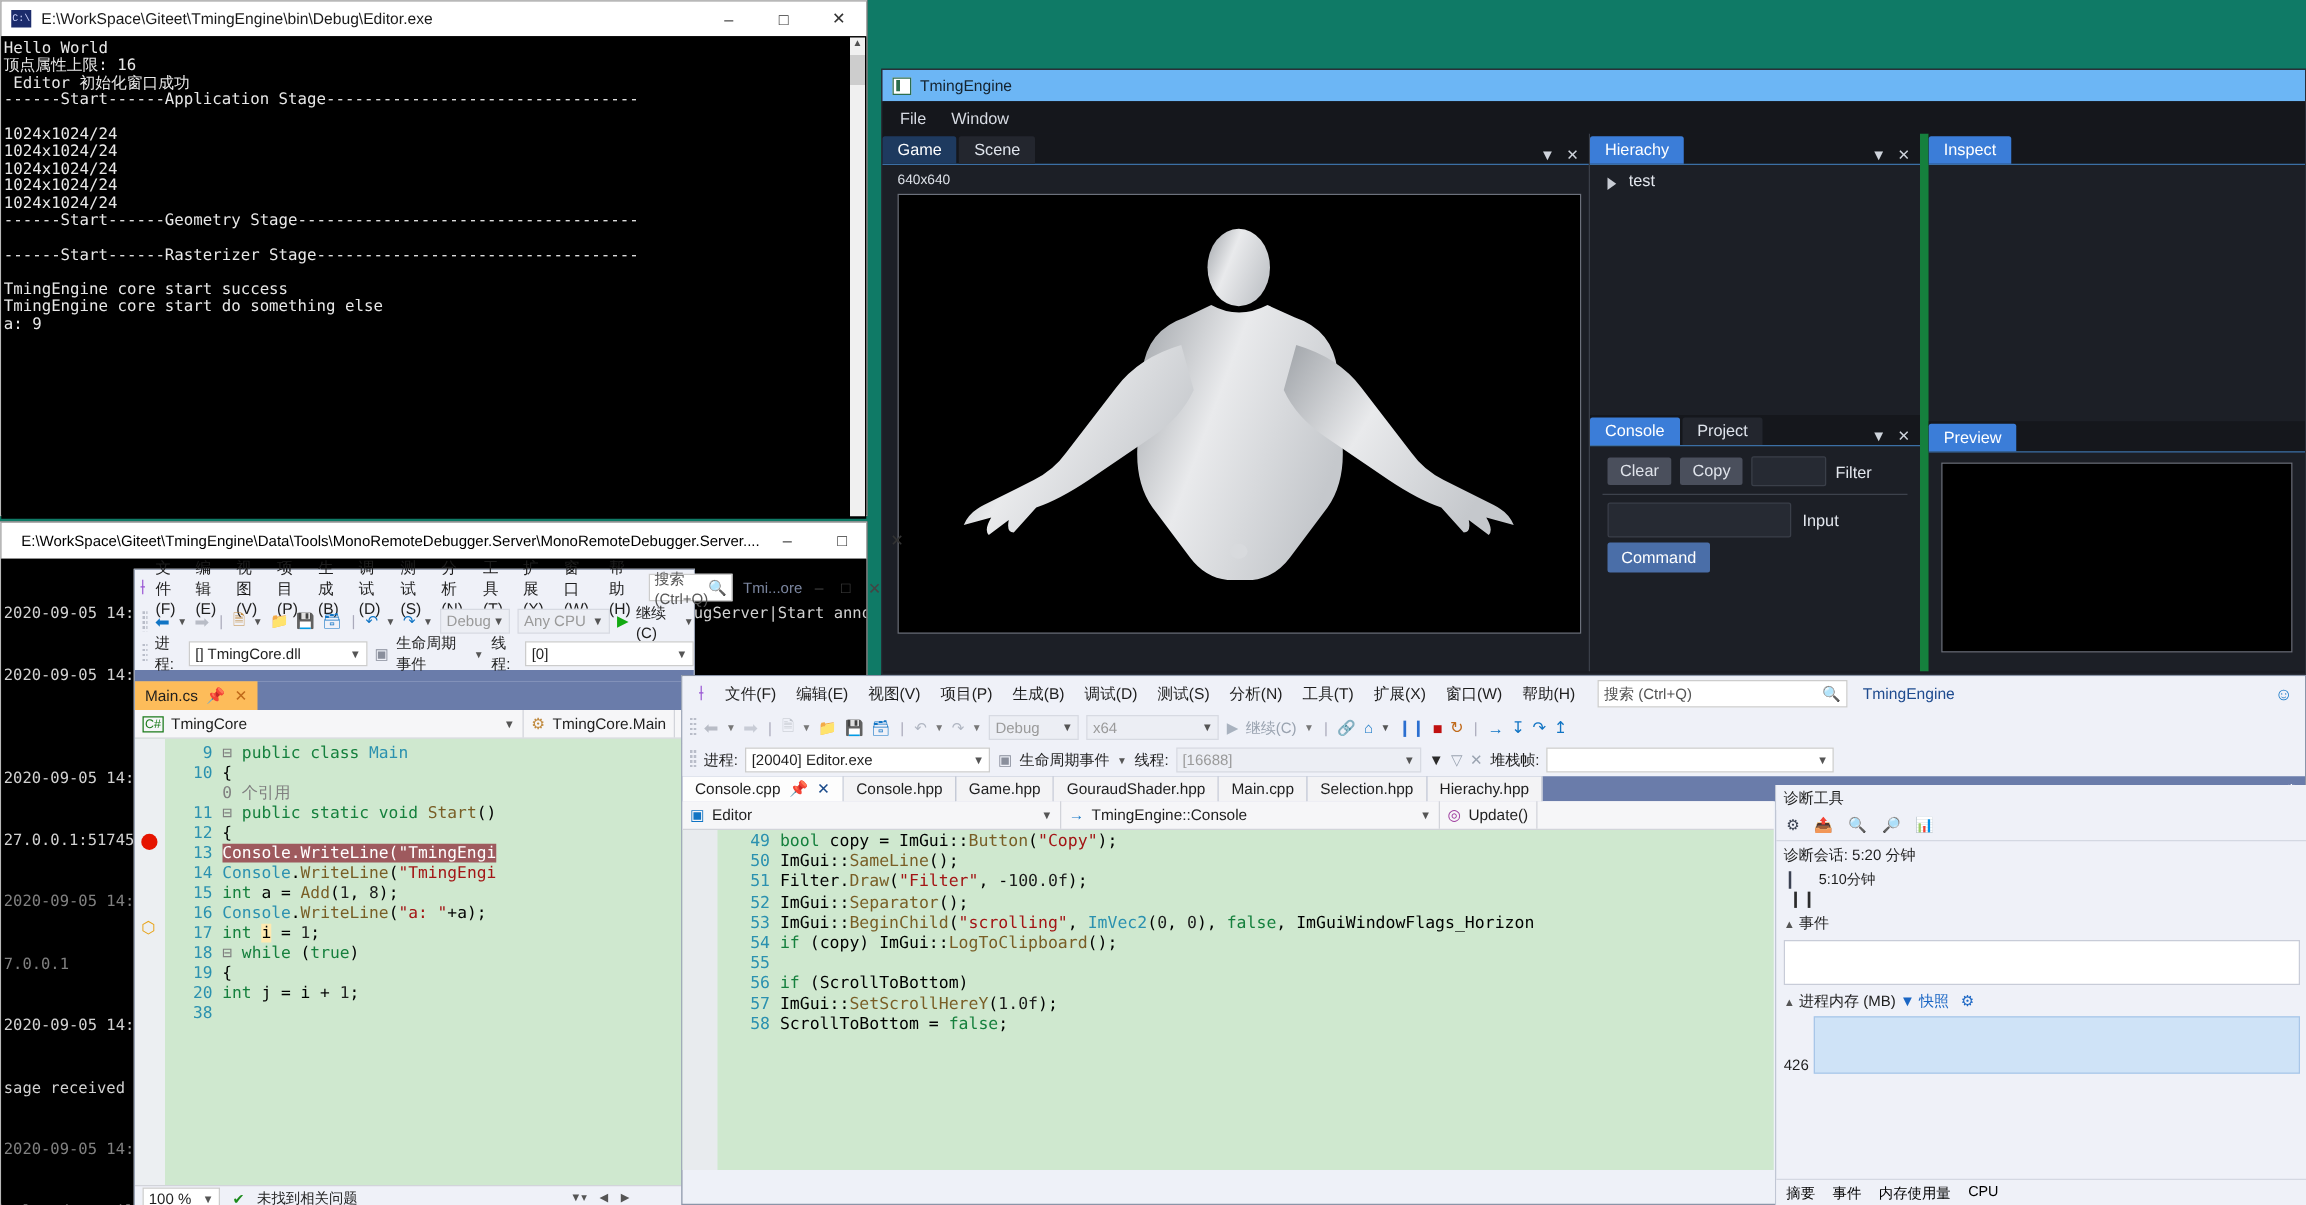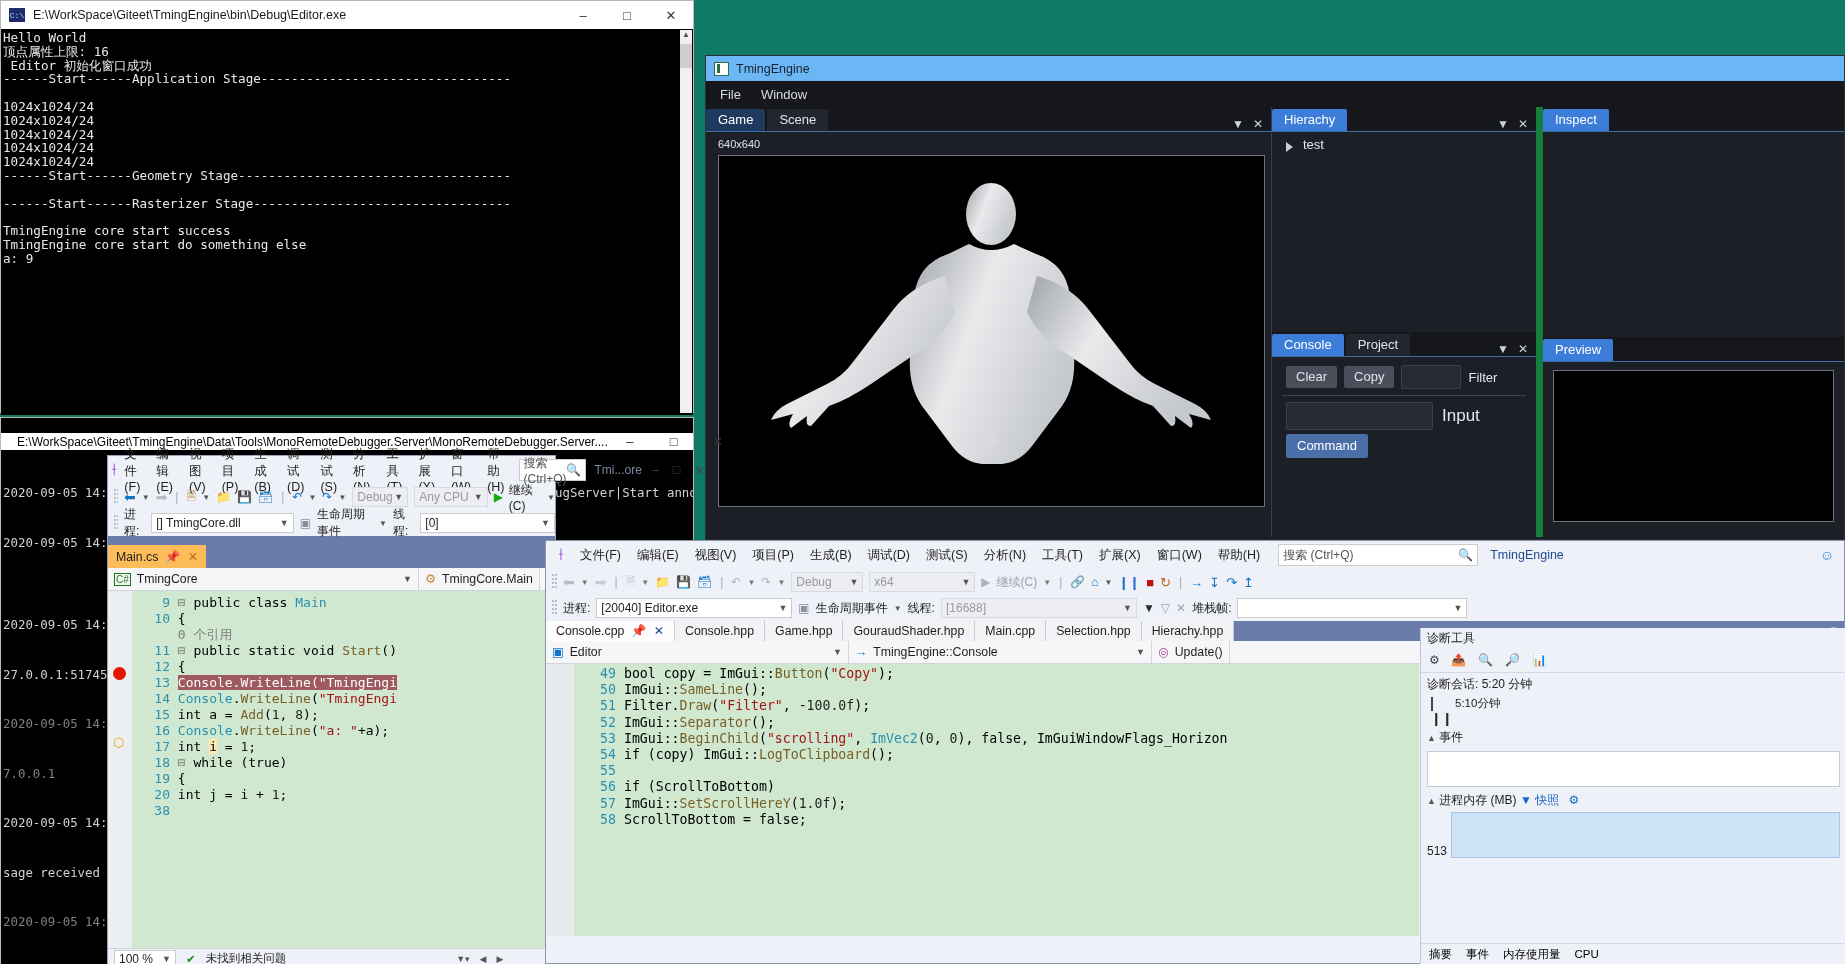--- a/index.html
+++ b/index.html
@@ -49,42 +49,42 @@
   .hier .row{display:flex;align-items:flex-end;gap:10px;padding:5px 0 0 14px;color:#e3e7ee;font-size:13px;}
   .tri{width:0;height:0;border-left:7px solid #c8ccd4;border-top:5px solid transparent;border-bottom:5px solid transparent;}
   .insp{flex:1;background:#1c1f26;}
   .btn{background:#4a4f5c;color:#dfe3ea;font-size:13px;padding:3px 10px 4px;border-radius:2px;}
   .inputbox{background:#262a33;border:1px solid #3a3f49;height:22px;border-radius:2px;}
   .cmdbtn{background:#4a6ea8;color:#fff;font-size:13px;padding:4px 11px 5px;border-radius:2px;}
   .sep{height:1px;background:#3d424c;margin:6px 10px;}
 
   
   #mono{left:0;top:417px;width:694px;height:547px;background:#000;border:1px solid #b8b8b8;}
-  #mono .titlebar{height:17px;background:#fff;display:flex;align-items:center;padding-left:8px;margin-top:15px;}
+  #mono .titlebar{height:29px;background:#fff;display:flex;align-items:center;padding-left:8px;}
   #mono .body{background:#000;color:#d2d2d2;font-family:"DejaVu Sans Mono","Liberation Mono",monospace;
       font-size:12.4px;line-height:16.5px;white-space:pre;padding:2px;overflow:hidden;height:515px;}
   #mono .body .dim{color:#808080;}
 
   
   #vs1{left:107px;top:455px;width:449px;height:509px;background:#eef1f8;border:1px solid #9aa3b5;}
   .vs-menubar{height:28px;background:#eff1f8;display:flex;align-items:center;gap:0;padding-left:4px;font-size:12.5px;color:#1e1e1e;}
   .vs-menubar .mi{padding:4px 8px;}
   .vslogo{width:22px;height:20px;display:flex;align-items:center;justify-content:center;color:#9a57d4;font-size:17px;}
   .vs-toolbar{height:26px;background:#eff1f8;display:flex;align-items:center;gap:6px;padding-left:6px;font-size:12px;color:#1e1e1e;}
   .vs-toolbar2{height:26px;background:#eff1f8;display:flex;align-items:center;gap:6px;padding-left:6px;font-size:12px;color:#1e1e1e;}
   .combo{background:#fff;border:1px solid #ccc;height:18px;display:flex;align-items:center;padding:0 4px;font-size:12px;color:#1e1e1e;}
   .combo .caret{margin-left:auto;color:#555;font-size:9px;}
   .combo.dis{background:#eceef4;color:#9a9a9a;border-color:#d7dae2;}
   .vs-tabrow{height:23px;background:#6a7caa;display:flex;align-items:stretch;}
   .vs-tab{background:#fdbc5a;color:#1e1e1e;font-size:12.3px;display:flex;align-items:center;gap:7px;padding:0 8px;}
   .navbar{height:22px;background:#f6f6f8;display:flex;align-items:center;border-bottom:1px solid #d2d4da;font-size:12.3px;color:#1e1e1e;}
   .navbar .nb{display:flex;align-items:center;gap:6px;padding:0 6px;border-right:1px solid #d2d4da;height:100%;}
   .code{background:#cfe8cf;font-family:"DejaVu Sans Mono","Liberation Mono",monospace;font-size:13px;line-height:16px;position:relative;}
   .ln{color:#2b91af;display:inline-block;width:36px;text-align:right;}
-  .kw{color:#000000;}.ty{color:#2b91af;}.st{color:#a31515;}.num{color:#1e1e1e;}
+  .kw{color:#15803d;}.ty{color:#2b91af;}.st{color:#a31515;}.num{color:#1e1e1e;}
   .cm{color:#808080;}.hl{background:#9e5a5e;color:#fff;}
   .statusbar{height:19px;background:#eff1f8;display:flex;align-items:center;gap:10px;font-size:11.5px;color:#1e1e1e;padding-left:6px;border-top:1px solid #d2d4da;}
 
   
   #vs2{left:545px;top:540px;width:1300px;height:424px;background:#eef1f8;border:1px solid #8b95a8;}
   #vs2 .vs-tabrow{background:#6a7caa;}
   .cpptab{background:#f3f3f5;color:#1e1e1e;font-size:12.3px;display:flex;align-items:center;gap:7px;padding:0 10px;border-right:1px solid #c5cad6;}
   .cpptab.act{background:#fdfdfd;}
   .code2{background:#cfe8cf;font-family:"DejaVu Sans Mono","Liberation Mono",monospace;font-size:13.2px;line-height:16.2px;}
   .ln2{color:#2b91af;display:inline-block;width:40px;text-align:right;}
@@ -207,21 +207,21 @@
         <div class="panel-underline"></div>
         <div style="display:flex;align-items:center;gap:7px;padding:8px 0 0 14px">
           <span class="btn">Clear</span>
           <span class="btn">Copy</span>
           <span class="inputbox" style="width:58px"></span>
           <span style="color:#e3e7ee;font-size:13px">Filter</span>
         </div>
         <div class="sep"></div>
         <div style="display:flex;align-items:center;gap:9px;padding-left:14px">
           <span class="inputbox" style="width:145px;height:26px"></span>
-          <span style="color:#e3e7ee;font-size:17px">Input</span>
+          <span style="color:#e3e7ee;font-size:13px">Input</span>
         </div>
         <div style="padding:8px 0 0 14px">
           <span class="cmdbtn">Command</span>
         </div>
       </div>
     </div>
 
     <div class="insp">
       <div class="imgui-tabbar">
         <div class="imgui-tab act2">Inspect</div>
@@ -555,21 +555,21 @@
   </div>
   <div class="graphbox"></div>
   <div class="diagsec">
     <span style="font-size:9px;color:#555">▲</span>
     <span>进程内存 (MB)</span>
     <span style="color:#1a66c4">▼</span>
     <span style="color:#1a66c4">快照</span>
     <span style="color:#1a66c4;margin-left:6px">⚙</span>
   </div>
   <div style="display:flex;align-items:flex-end;gap:4px;padding-left:6px">
-    <span style="font-size:12px;color:#1e1e1e">513</span>
+    <span style="font-size:12px;color:#1e1e1e">426</span>
     <span style="flex:1;height:44px;background:#cfe3f7;border:1px solid #a8c6e8;display:inline-block;margin-right:6px"></span>
   </div>
   <div style="position:absolute;bottom:0;left:0;right:0;height:20px;background:#eff1f8;display:flex;align-items:center;gap:14px;padding-left:8px;font-size:11.5px;border-top:1px solid #d4d8e2">
     <span>摘要</span>
     <span>事件</span>
     <span>内存使用量</span>
     <span>CPU</span>
   </div>
 </div>
 

